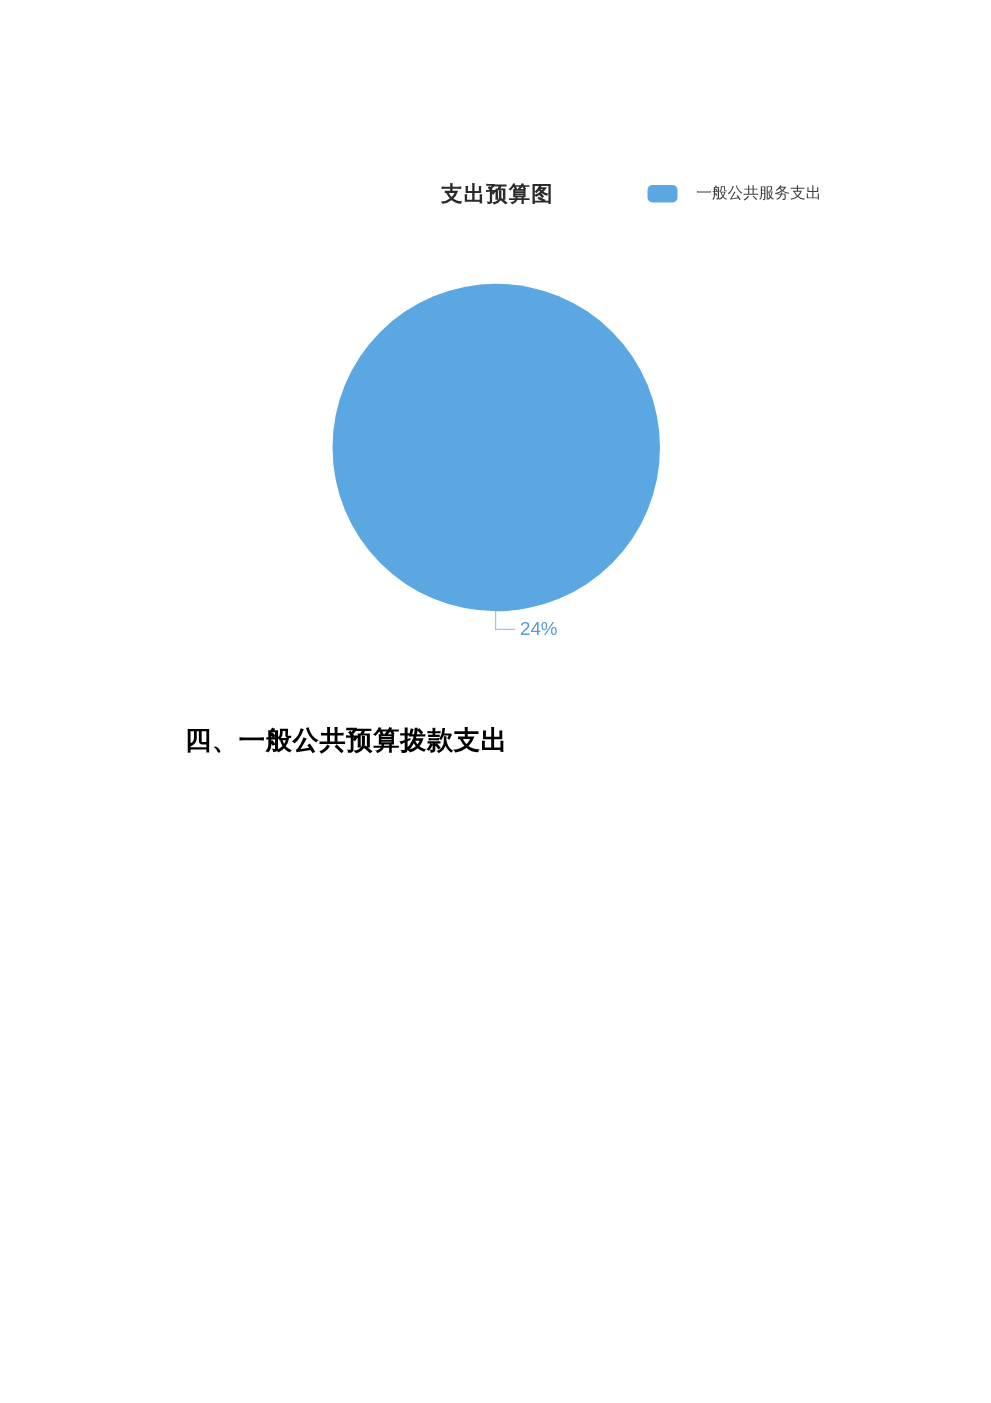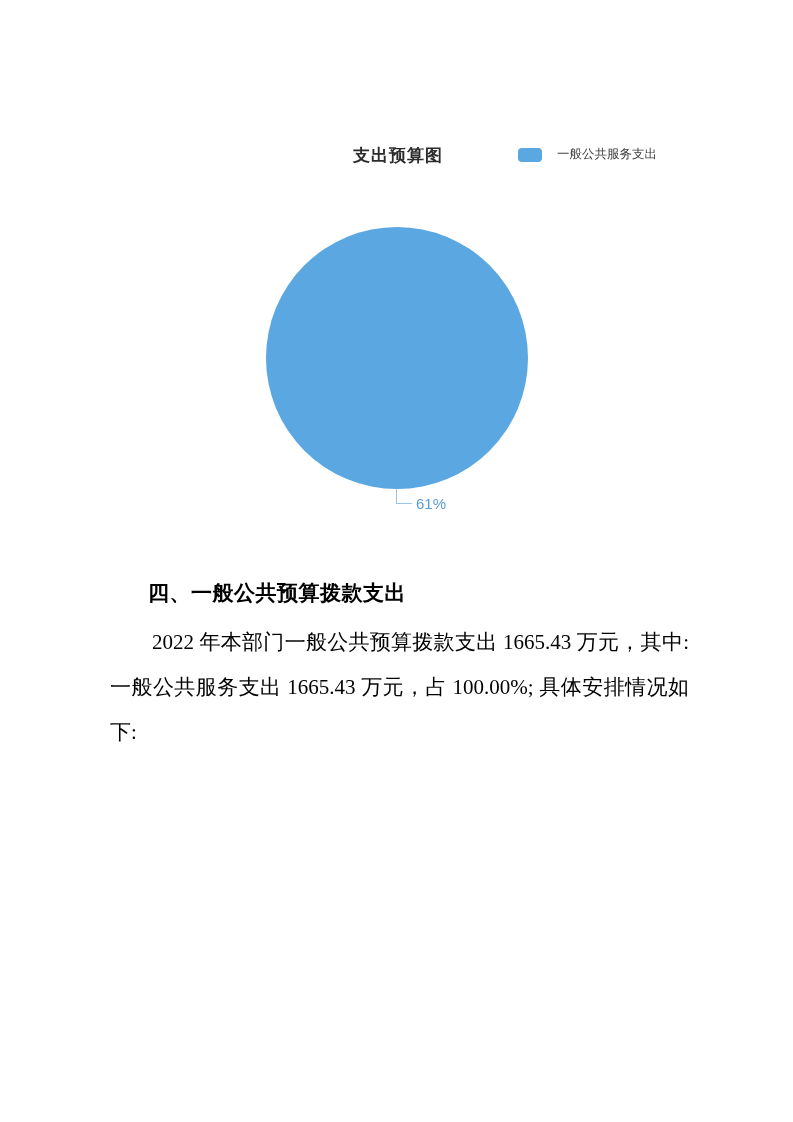--- a/index.html
+++ b/index.html
@@ -117,24 +117,23 @@
 
   <div class="legend">
     <span class="legend-swatch"></span>
     <span class="legend-label">一般公共服务支出</span>
   </div>
 
   <div class="pie"></div>
 
   <div class="leader-line"></div>
 
-  <div class="pct-label">61%</div>
+  <div class="pct-label">24%</div>
 
   <div class="text-block">
 
     <h2 class="section-heading">四、一般公共预算拨款支出</h2>
 
-    <p class="para"><span>2022 年本部门一般公共预算拨款支出 1665.43 万元，其中: 一般公共服务支出 1665.43 万元，占 100.00%; 具体安排情况如下:</span></p>
 
 
 
   </div>
 </div>
 
 </body></html>

